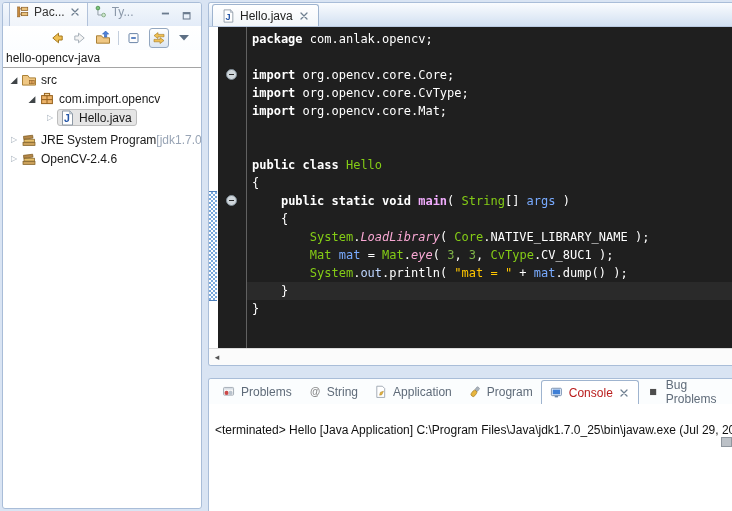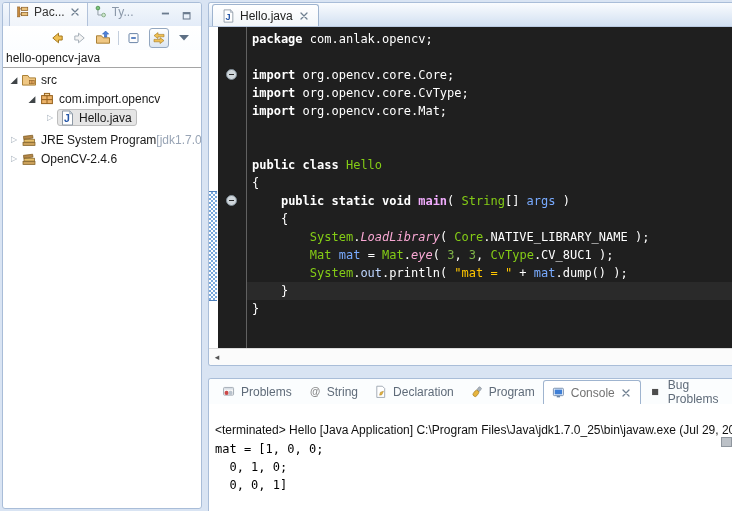--- a/index.html
+++ b/index.html
@@ -68,21 +68,21 @@
   .hscrollbar{height:16px;flex:0 0 16px;background:#fbfbfb;border-top:1px solid #dcdcdc;
               display:flex;align-items:center;}
   .scroll-arrow{width:16px;text-align:center;color:#555;font-size:9px;line-height:16px;}
 
   
   .bottom-panel{position:absolute;left:208px;top:378px;width:524px;height:133px;background:#fff;
                 border:1px solid #a9bdd8;border-right:0;border-bottom:0;border-radius:3px 0 0 0;
                 overflow:hidden;box-sizing:border-box;}
   .bottom-tabs{height:25px;display:flex;align-items:flex-end;padding-left:5px;background:#fbfdfe;}
   .btab{display:flex;align-items:center;gap:5px;height:24px;padding:0 8px;color:#5f6b79;box-sizing:border-box;}
-  .btab.active{background:#fff;border:1px solid #9fb4cf;border-bottom:0;border-radius:3px 3px 0 0;color:#737373;}
+  .btab.active{background:#fff;border:1px solid #9fb4cf;border-bottom:0;border-radius:3px 3px 0 0;color:#b91c1c;}
   .console-body{position:relative;padding:19px 0 0 6px;}
   .console-status{color:#111;white-space:nowrap;}
   .console-output{font-family:"DejaVu Sans Mono","Liberation Mono",monospace;font-size:12px;line-height:18px;
                   color:#000;margin:3px 0 0 0;white-space:pre;}
   .console-toolbar-fragment{position:absolute;top:33px;right:0;width:9px;height:8px;
                             background:#bcc1c7;border:1px solid #8f969e;}
   .close-btn{display:flex;align-items:center;}
 </style>
 </head>
 <body>
@@ -306,21 +306,21 @@
           </span>
           <span>String</span>
         </div>
         <div class="btab">
           <span class="ic14">
             <svg viewBox="0 0 16 16">
               <path d="M3.2 1.4 h6.4 l2.6 2.6 v10.2 H3.2 z" fill="#ffffff" stroke="#98a2ae"></path>
               <path d="M6.4 11.6 l1 -3.4 3.4 -1 -1.9 4z" fill="#e7b53e" stroke="#a8822a" stroke-width="0.6"></path>
             </svg>
           </span>
-          <span>Declaration</span>
+          <span>Application</span>
         </div>
         <div class="btab">
           <span class="ic14">
             <svg viewBox="0 0 16 16">
               <g transform="rotate(38 8 8)">
                 <rect x="6.2" y="1.4" width="3.6" height="5" rx="1" fill="#aab3bd" stroke="#7e8791" stroke-width="0.6"></rect>
                 <rect x="5.6" y="6.2" width="4.8" height="7.6" rx="2.2" fill="#e7b53e" stroke="#a8822a" stroke-width="0.8"></rect>
               </g>
             </svg>
           </span>
@@ -346,20 +346,17 @@
             <svg viewBox="0 0 16 16">
               <rect x="3.5" y="4.5" width="7" height="7" fill="#4d4d4d"></rect>
             </svg>
           </span>
           <span>Bug Problems</span>
         </div>
         <div class="btab"></div>
       </div>
     <div class="console-body">
       <div class="console-status">&lt;terminated&gt; Hello [Java Application] C:\Program Files\Java\jdk1.7.0_25\bin\javaw.exe (Jul 29, 20</div>
-      <pre class="console-output" id="console-output">mat = [1, 0, 0;
-  0, 1, 0;
-  0, 0, 1]</pre>
       <div class="console-toolbar-fragment"></div>
     </div>
   </section>
 
 </div>
 
 </body></html>

